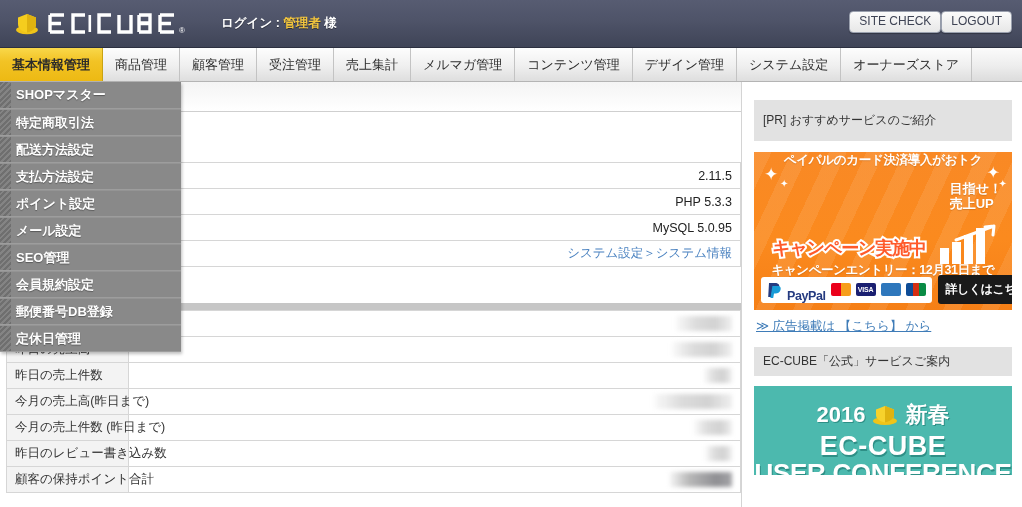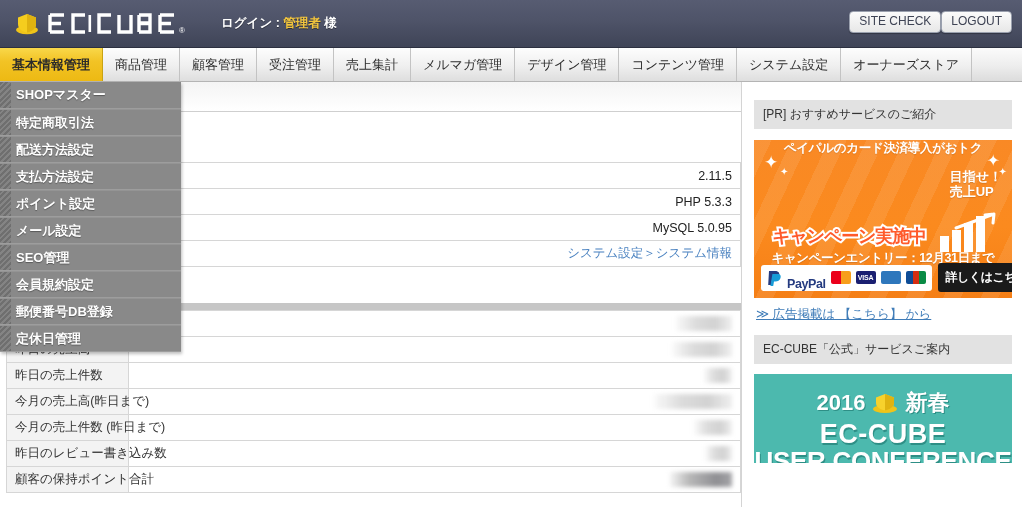--- a/index.html
+++ b/index.html
@@ -208,21 +208,21 @@
     width: 281px; height: 425px;
     background: #ffffff;
     border-left: 1px solid #d4d4d4;
     padding: 18px 10px 0 12px;
     overflow: hidden;
   }
   .pr-head {
     background: #e2e2e2;
     color: #333;
     font-size: 12px;
-    padding: 6px 9px;
+    padding: 12px 9px;
     margin-bottom: 11px;
   }
   .ad-link {
     display: block;
     color: #3f7cb8;
     font-size: 12.5px;
     text-decoration: underline;
     margin: 8px 0 12px 2px;
     white-space: nowrap;
   }
@@ -376,22 +376,22 @@
   </div>
 </div>
 
 <div class="navbar">
   <div class="navtab active">基本情報管理</div>
   <div class="navtab">商品管理</div>
   <div class="navtab">顧客管理</div>
   <div class="navtab">受注管理</div>
   <div class="navtab">売上集計</div>
   <div class="navtab">メルマガ管理</div>
+  <div class="navtab">コンテンツ管理</div>
   <div class="navtab">デザイン管理</div>
-  <div class="navtab">コンテンツ管理</div>
   <div class="navtab">システム設定</div>
   <div class="navtab">オーナーズストア</div>
   <div class="nav-filler"></div>
 </div>
 
 <div class="page">
 
   <div class="main">
     <div class="main-inner">
       <div class="titlebar"></div>

